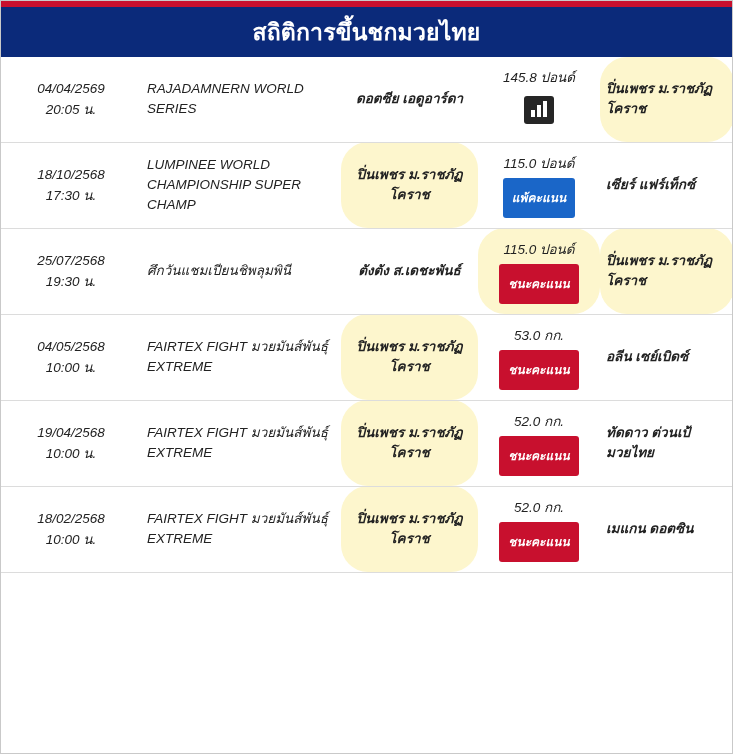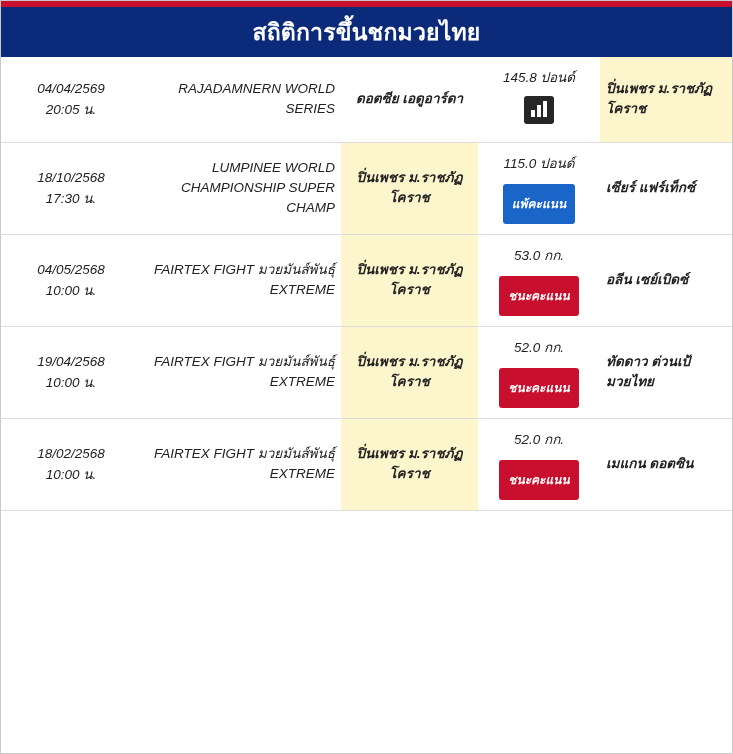--- a/index.html
+++ b/index.html
@@ -54,21 +54,21 @@
     color: #222222;
   }
   td.c-date {
     width: 128px;
     text-align: center;
     line-height: 1.6;
     color: #333333;
   }
   td.c-event {
     width: 188px;
-    text-align: right;
+    text-align: left;
     line-height: 1.5;
     color: #222222;
   }
   td.c-fighter {
     width: 125px;
     text-align: center;
     line-height: 1.5;
     color: #c8102e;
     font-weight: bold;
   }
@@ -82,24 +82,25 @@
   td.c-opponent {
     width: 122px;
     text-align: left;
     padding-left: 10px;
     line-height: 1.5;
     color: #c8102e;
     font-weight: bold;
   }
   .hl {
     background: #fdf6cd;
+    border-radius: 27px;
   }
   .result-badge {
     display: inline-block;
-    margin-top: 8px;
+    margin-top: 2px;
     padding: 14px 9px;
     border-radius: 3px;
     background: #c8102e;
     color: #ffffff;
     font-size: 12px;
     font-weight: bold;
     line-height: 1;
   }
   .result-badge.blue {
     background: #1a66c8;
@@ -156,20 +157,33 @@
         </td>
         <td class="c-event">LUMPINEE WORLD CHAMPIONSHIP SUPER CHAMP</td>
         <td class="c-fighter hl">ปิ่นเพชร ม.ราชภัฏโคราช</td>
         <td class="c-weight">
           <span class="weight-line">115.0 ปอนด์</span>
           <span class="result-badge blue">แพ้คะแนน</span>
         </td>
         <td class="c-opponent">เซียร์ แฟร์เท็กซ์</td>
       </tr>
 
+      <tr>
+        <td class="c-date">
+          <span class="weight-line">25/07/2568</span>
+          <span class="weight-line">19:30 น.</span>
+        </td>
+        <td class="c-event">ศึกวันแชมเปียนชิพลุมพินี</td>
+        <td class="c-fighter">ตังตัง ส.เดชะพันธ์</td>
+        <td class="c-weight hl">
+          <span class="weight-line">115.0 ปอนด์</span>
+          <span class="result-badge">ชนะคะแนน</span>
+        </td>
+        <td class="c-opponent hl">ปิ่นเพชร ม.ราชภัฏโคราช</td>
+      </tr>
 
 
       <tr>
         <td class="c-date">
           <span class="weight-line">04/05/2568</span>
           <span class="weight-line">10:00 น.</span>
         </td>
         <td class="c-event">FAIRTEX FIGHT มวยมันส์พันธุ์ EXTREME</td>
         <td class="c-fighter hl">ปิ่นเพชร ม.ราชภัฏโคราช</td>
         <td class="c-weight">

